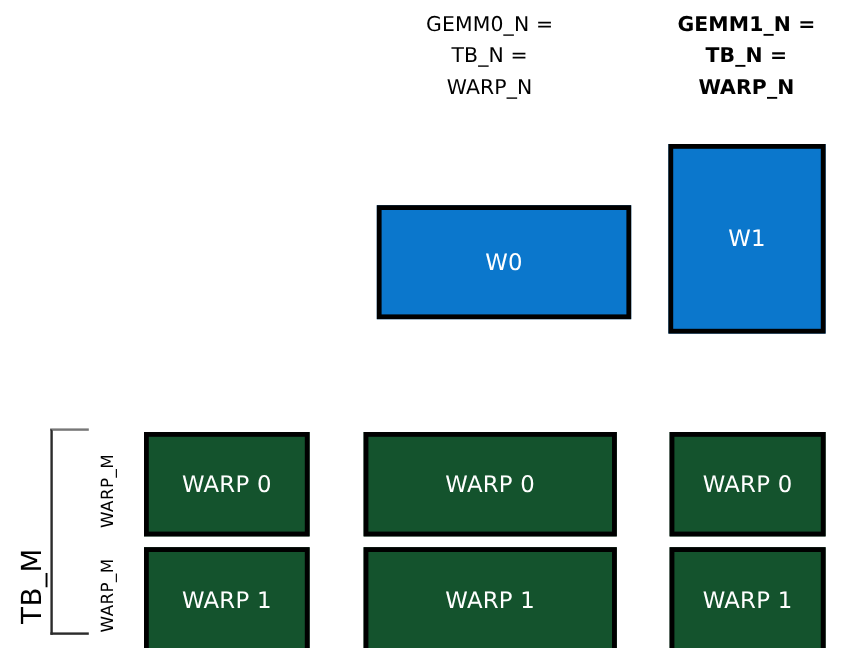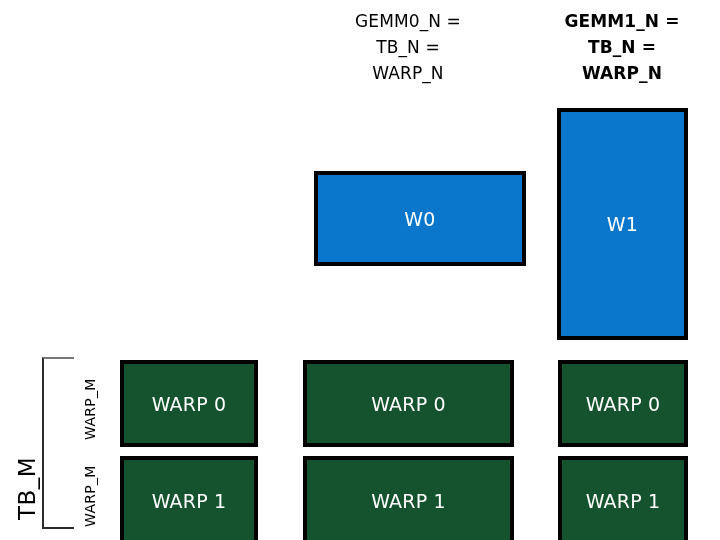--- a/index.html
+++ b/index.html
@@ -64,23 +64,23 @@
   
   #box-w0 {
     left: 314px;
     top: 171px;
     width: 212px;
     height: 95px;
     justify-content: center;
   }
   #box-w1 {
     left: 557px;
-    top: 108px;
+    top: 120px;
     width: 131px;
-    height: 232px;
+    height: 158px;
   }
 
   
   .warp-col {
     position: absolute;
   }
   .warp-cell {
     position: absolute;
     left: 0;
     box-sizing: border-box;

